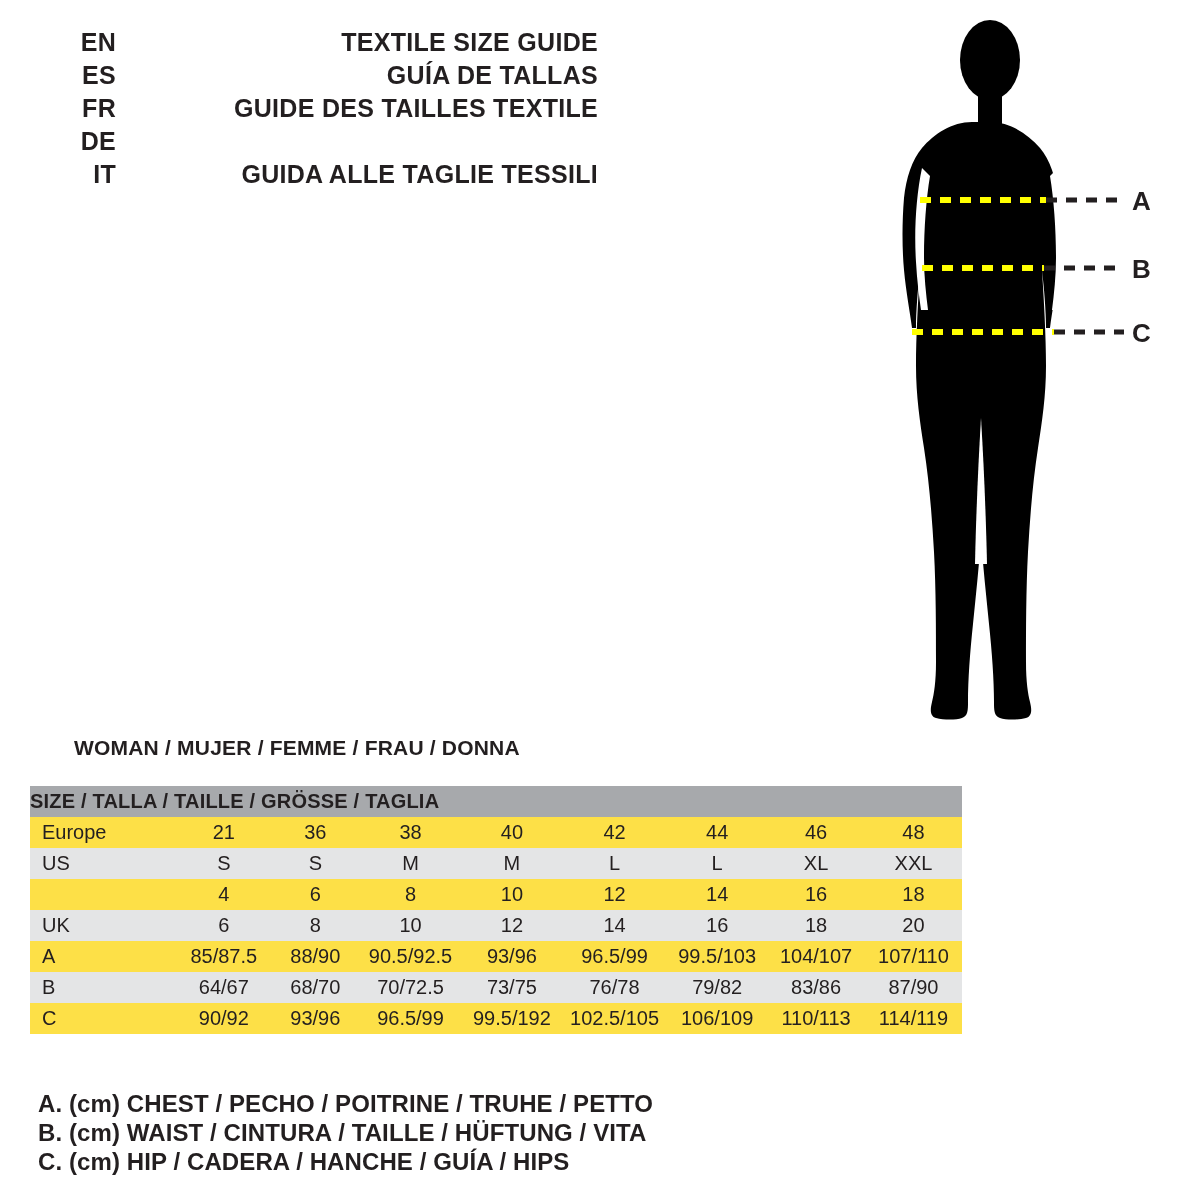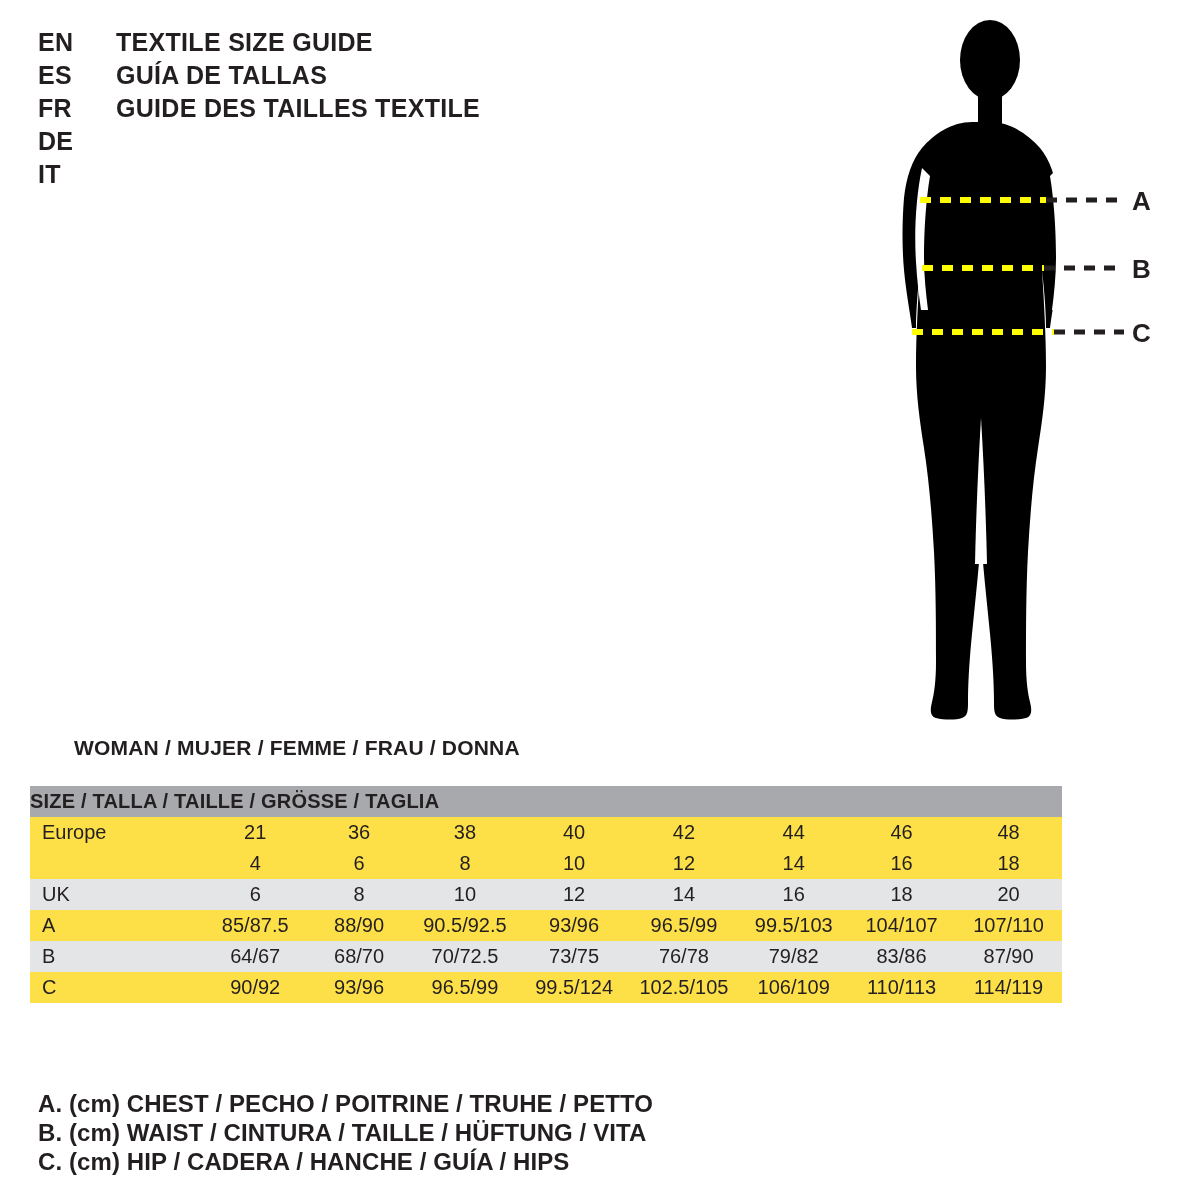--- a/index.html
+++ b/index.html
@@ -23,20 +23,21 @@
     top: 28px;
     width: 560px;
   }
   .lang-row {
     display: flex;
     align-items: baseline;
     height: 33px;
     font-size: 25px;
     font-weight: bold;
     letter-spacing: 0.3px;
+    text-align: right;
   }
   .lang-code {
     width: 78px;
     flex: 0 0 78px;
   }
   .lang-text {
     flex: 1 1 auto;
   }
 
   
@@ -68,21 +69,21 @@
     font-weight: bold;
     letter-spacing: 0.2px;
     margin-left: 36px;
   }
 
   
   #size-table {
     position: absolute;
     left: 30px;
     top: 786px;
-    width: 1032px;
+    width: 932px;
     border-collapse: collapse;
     font-size: 20px;
   }
   #size-table td {
     height: 31px;
     padding: 0;
     vertical-align: middle;
   }
   .row-head {
     background: #a7a9ac;
@@ -133,20 +134,21 @@
   </div>
   <div class="lang-row">
     <span class="lang-code">FR</span>
     <span class="lang-text">GUIDE DES TAILLES TEXTILE</span>
   </div>
   <div class="lang-row">
     <span class="lang-code">DE</span>
   </div>
   <div class="lang-row">
     <span class="lang-code">IT</span>
+    <span class="lang-text">GUIDA ALLE TAGLIE TESSILI</span>
   </div>
 </div>
 
 <div id="figure-area">
   <svg id="figure-svg" width="330" height="730" viewBox="0 0 330 730">
 
     <ellipse cx="130" cy="42" rx="30" ry="40" fill="#000000"></ellipse>
 
     <rect x="118" y="74" width="24" height="38" fill="#000000"></rect>
 
@@ -238,20 +240,31 @@
       <td class="cell-val">21</td>
       <td class="cell-val">36</td>
       <td class="cell-val">38</td>
       <td class="cell-val">40</td>
       <td class="cell-val">42</td>
       <td class="cell-val">44</td>
       <td class="cell-val">46</td>
       <td class="cell-val">48</td>
     </tr>
 
+    <tr class="row-dark">
+      <td class="cell-label">US</td>
+      <td class="cell-val">S</td>
+      <td class="cell-val">S</td>
+      <td class="cell-val">M</td>
+      <td class="cell-val">M</td>
+      <td class="cell-val">L</td>
+      <td class="cell-val">L</td>
+      <td class="cell-val">XL</td>
+      <td class="cell-val">XXL</td>
+    </tr>
 
     <tr class="row-light">
       <td class="cell-label"></td>
       <td class="cell-val">4</td>
       <td class="cell-val">6</td>
       <td class="cell-val">8</td>
       <td class="cell-val">10</td>
       <td class="cell-val">12</td>
       <td class="cell-val">14</td>
       <td class="cell-val">16</td>
@@ -292,21 +305,21 @@
       <td class="cell-val">79/82</td>
       <td class="cell-val">83/86</td>
       <td class="cell-val">87/90</td>
     </tr>
 
     <tr class="row-light">
       <td class="cell-label">C</td>
       <td class="cell-val">90/92</td>
       <td class="cell-val">93/96</td>
       <td class="cell-val">96.5/99</td>
-      <td class="cell-val">99.5/124</td>
+      <td class="cell-val">99.5/192</td>
       <td class="cell-val">102.5/105</td>
       <td class="cell-val">106/109</td>
       <td class="cell-val">110/113</td>
       <td class="cell-val">114/119</td>
     </tr>
   </tbody>
 </table>
 
 <div id="footnotes">
   <div class="footnote">A. (cm) CHEST / PECHO / POITRINE / TRUHE / PETTO</div>

